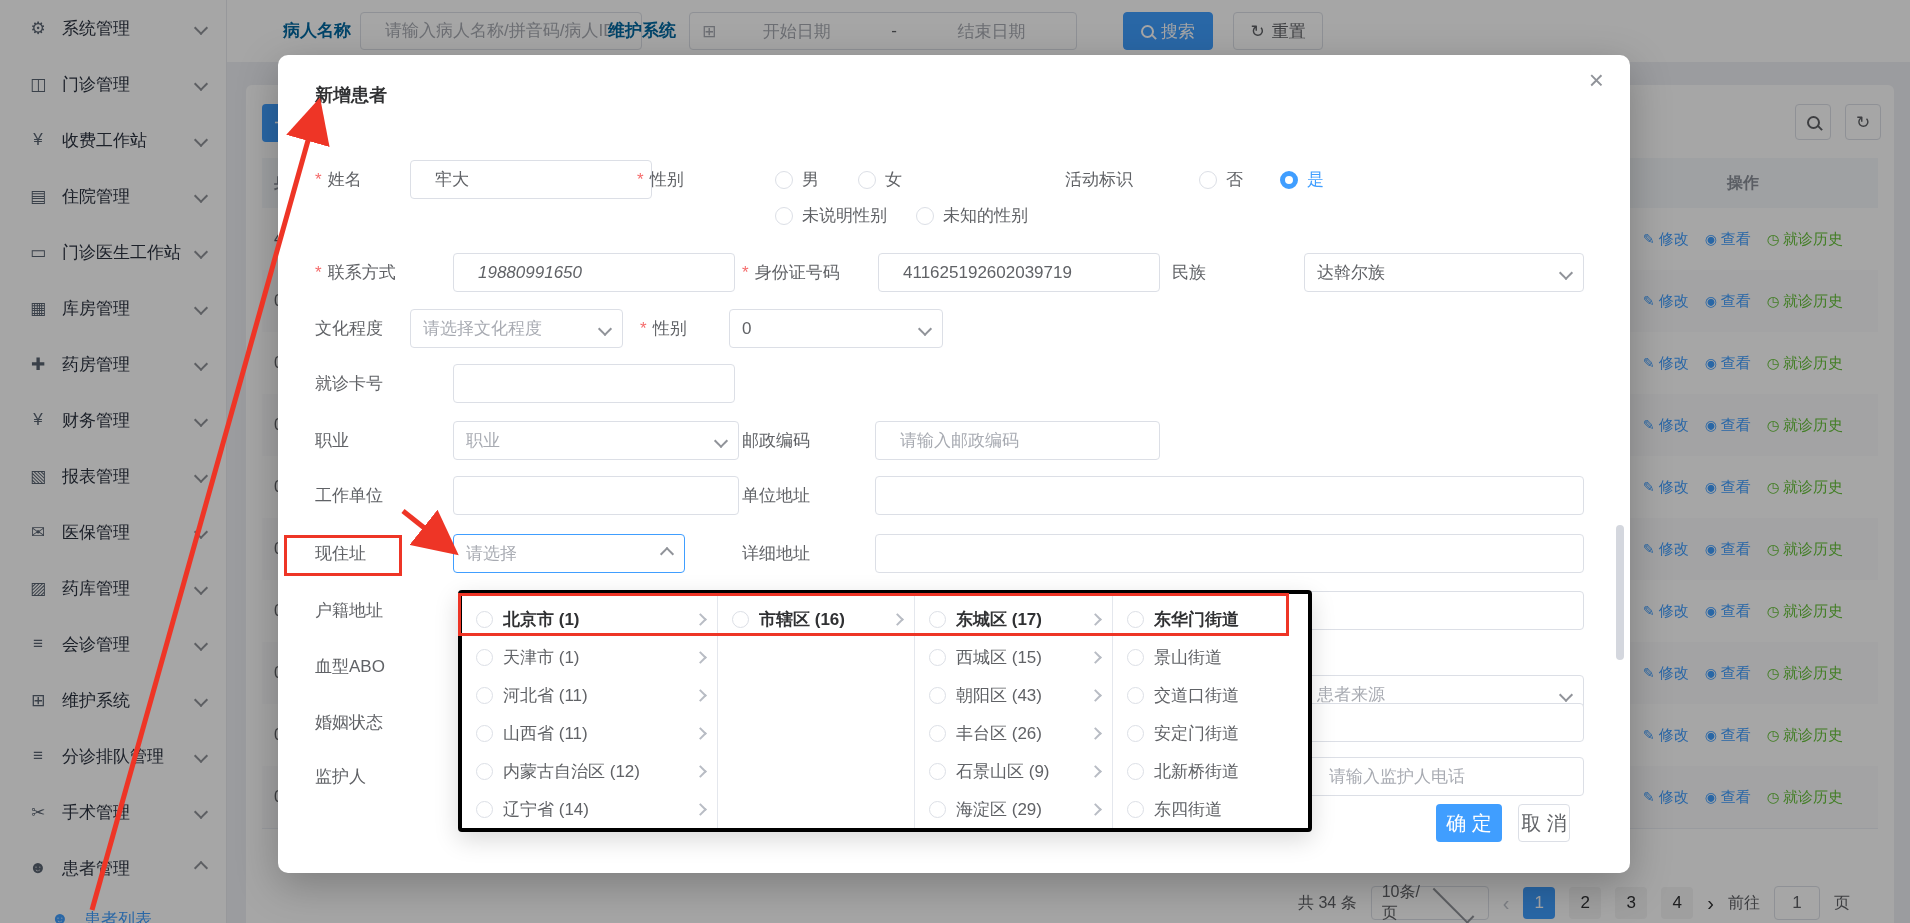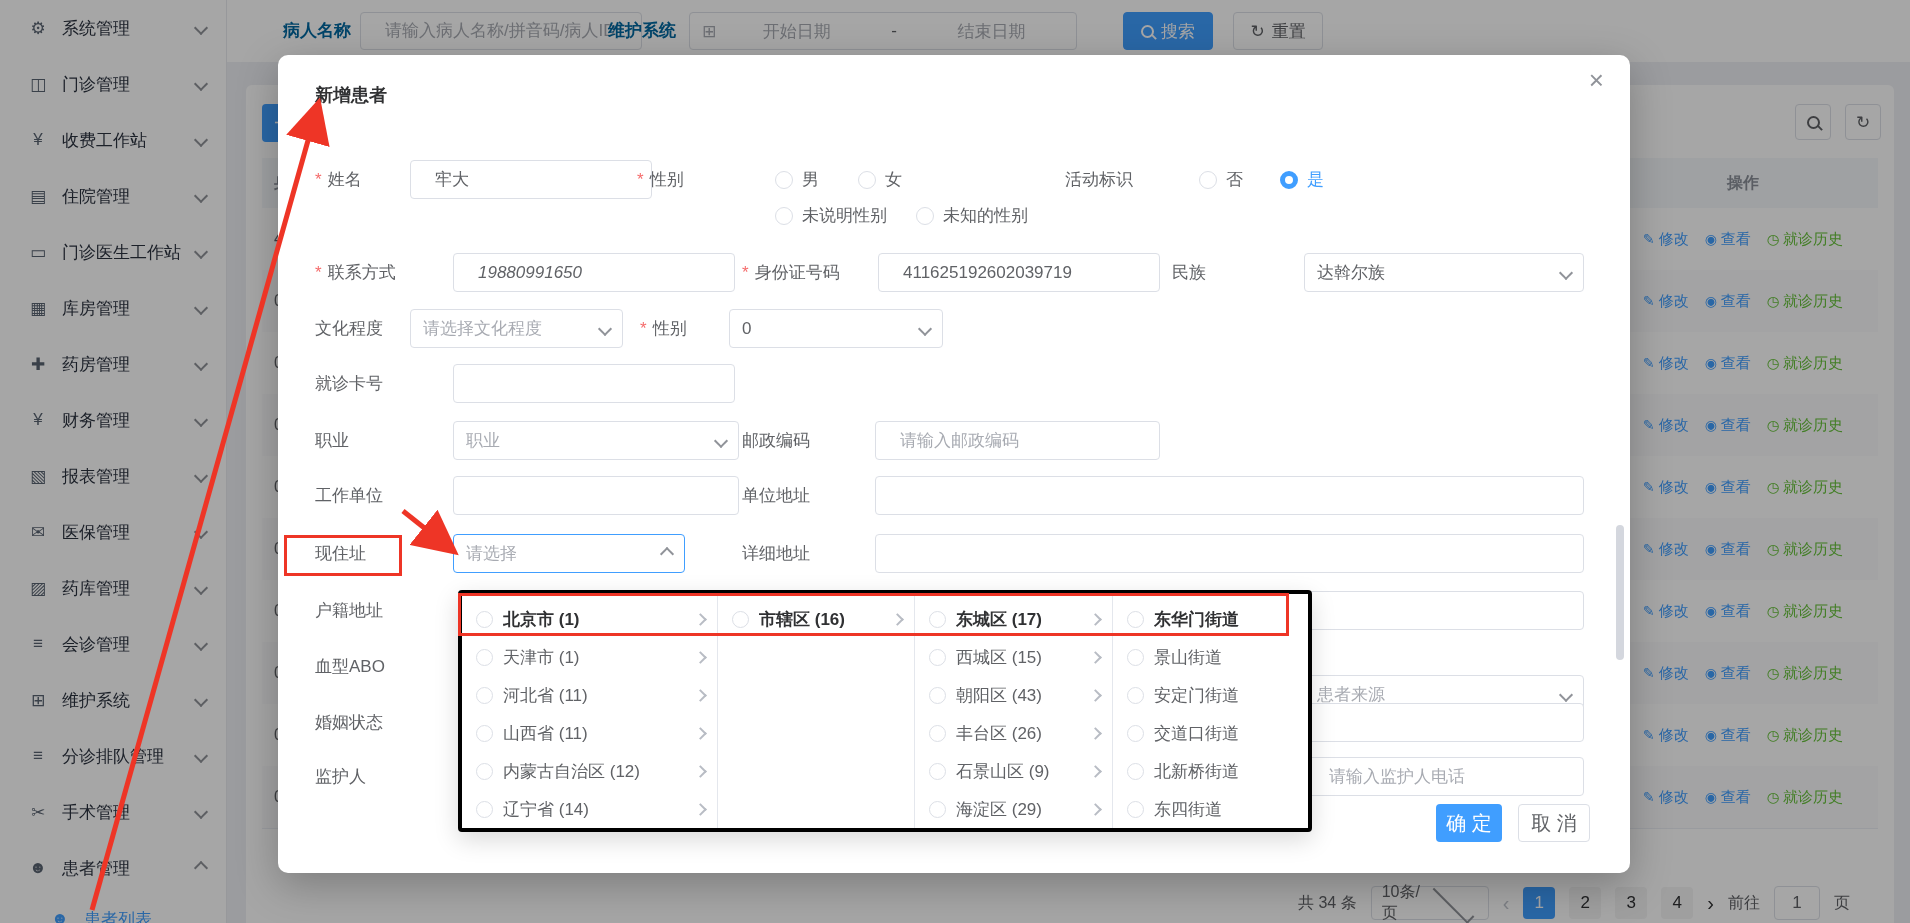--- a/index.html
+++ b/index.html
@@ -80,21 +80,21 @@
   .cascader{position:absolute;left:180px;top:535px;width:854px;height:242px;background:#fff;border:4px solid #000000;
        border-radius:4px;box-shadow:0 8px 24px rgba(0,0,0,.15);display:flex;z-index:5;overflow:hidden;box-sizing:border-box}
   .cas-col{border-right:1px solid #e4e7ed;padding-top:6px;box-sizing:border-box;overflow:hidden;flex:none}
   .cas-col:last-child{border-right:none}
   .cas-item{display:flex;align-items:center;height:38px;padding:0 12px 0 14px;gap:10px;font-size:17px;color:#606266;cursor:pointer}
   .cas-item .radio{width:17px;height:17px}
   .cas-item .lbl{flex:1;white-space:nowrap;overflow:hidden}
   .cas-item.hl{color:#303133;font-weight:bold}
   .m-btn{position:absolute;height:38px;border-radius:4px;font-size:20px;display:flex;align-items:center;justify-content:center;cursor:pointer;box-sizing:border-box}
   .m-btn.confirm{left:1158px;top:749px;width:66px;background:#409EFF;color:#fff}
-  .m-btn.cancel{left:1240px;top:749px;width:72px;background:#fff;border:1px solid #dcdfe6;color:#606266}
+  .m-btn.cancel{left:1240px;top:749px;width:52px;background:#fff;border:1px solid #dcdfe6;color:#606266}
   .m-scroll{position:absolute;right:6px;top:470px;width:8px;height:135px;background:#d4d7de;border-radius:4px}
   
   .anno-box{position:absolute;border:3px solid #EE3526;z-index:60;pointer-events:none}
   .anno-svg{position:absolute;inset:0;z-index:60;pointer-events:none}
 </style>
 </head>
 <body>
 
 <div class="page">
 
@@ -580,25 +580,25 @@
         <div class="cas-item hl">
             <span class="radio"></span>
             <span class="lbl">东华门街道</span>
           </div>
         <div class="cas-item">
             <span class="radio"></span>
             <span class="lbl">景山街道</span>
           </div>
         <div class="cas-item">
             <span class="radio"></span>
+            <span class="lbl">交道口街道</span>
+          </div>
+        <div class="cas-item">
+            <span class="radio"></span>
             <span class="lbl">安定门街道</span>
-          </div>
-        <div class="cas-item">
-            <span class="radio"></span>
-            <span class="lbl">交道口街道</span>
           </div>
         <div class="cas-item">
             <span class="radio"></span>
             <span class="lbl">北新桥街道</span>
           </div>
         <div class="cas-item">
             <span class="radio"></span>
             <span class="lbl">东四街道</span>
           </div>
       </div>

